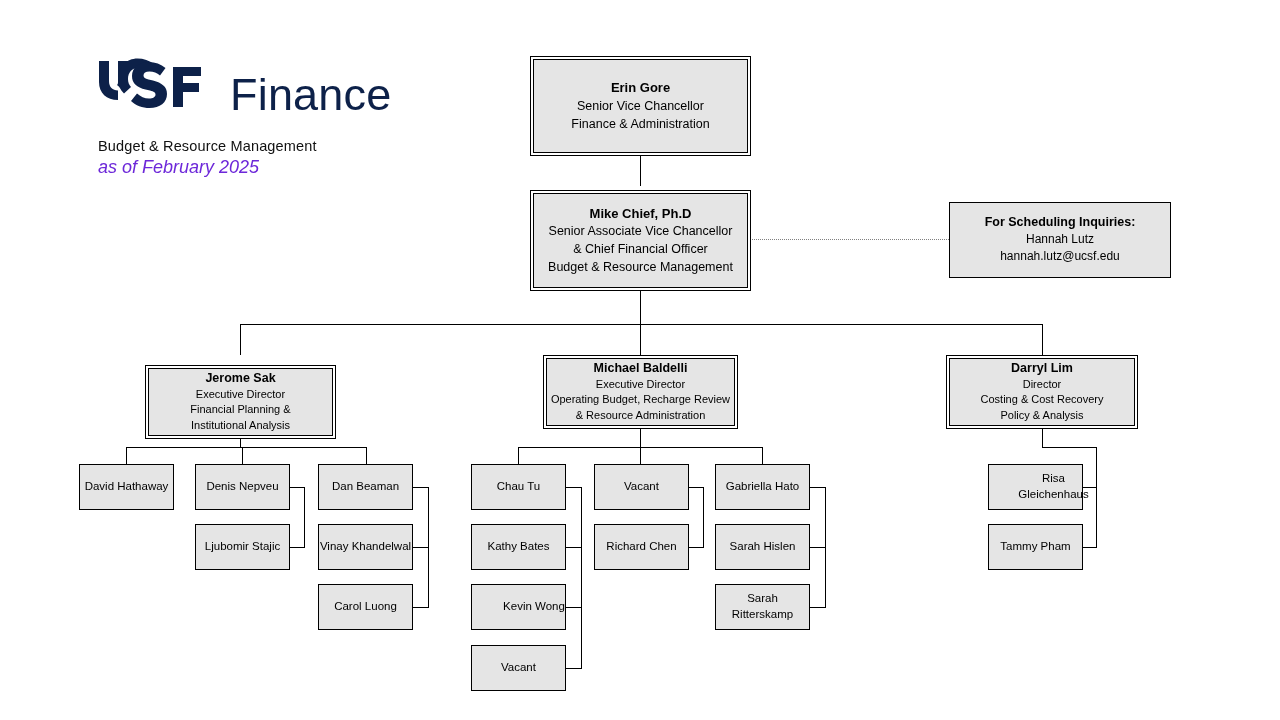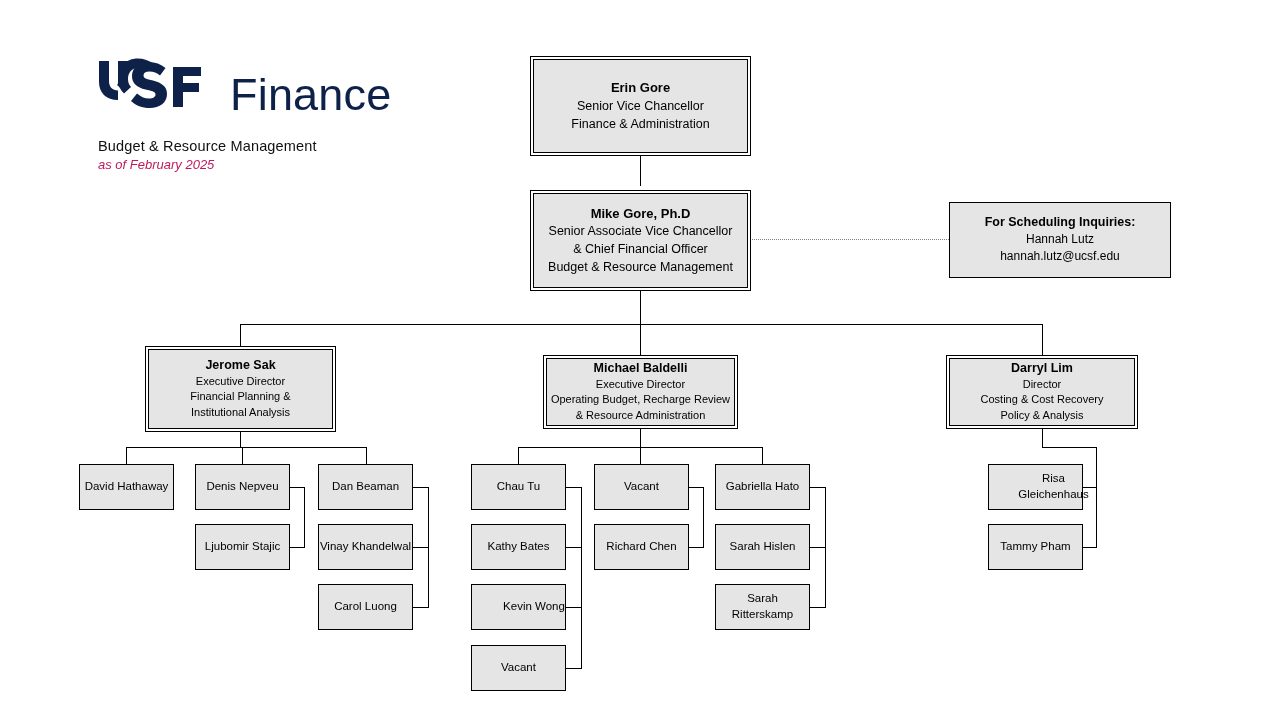--- a/index.html
+++ b/index.html
@@ -44,23 +44,23 @@
     line-height: 1;
   }
   #unit-name {
     margin-top: 22px;
     font-size: 14.5px;
     color: #111111;
     letter-spacing: 0.15px;
   }
   #as-of {
     margin-top: 3px;
-    font-size: 13px;
+    font-size: 18px;
     font-style: italic;
-    color: #be185d;
+    color: #6d28d9;
   }
 
   
   .node {
     position: absolute;
     box-sizing: border-box;
     background: #e5e5e5;
     border: 1px solid #000000;
     display: flex;
     flex-direction: column;
@@ -194,33 +194,33 @@
   <div class="conn h" style="left:1082px; top:487px; width:15px;"></div>
   <div class="conn h" style="left:1082px; top:547px; width:15px;"></div>
 
   <div class="node double exec" style="left:530px; top:56px; width:221px; height:100px;">
     <div class="name">Erin Gore</div>
     <div class="line">Senior Vice Chancellor</div>
     <div class="line">Finance &amp; Administration</div>
   </div>
 
   <div class="node double exec" style="left:530px; top:190px; width:221px; height:101px;">
-    <div class="name">Mike Gore, Ph.D</div>
+    <div class="name">Mike Chief, Ph.D</div>
     <div class="line">Senior Associate Vice Chancellor</div>
     <div class="line">&amp; Chief Financial Officer</div>
     <div class="line">Budget &amp; Resource Management</div>
   </div>
 
   <div class="node info" style="left:949px; top:202px; width:222px; height:76px;">
     <div class="name">For Scheduling Inquiries:</div>
     <div class="line">Hannah Lutz</div>
     <div class="line">hannah.lutz@ucsf.edu</div>
   </div>
 
-  <div class="node double dir" style="left:145px; top:346px; width:191px; height:86px;">
+  <div class="node double dir" style="left:145px; top:365px; width:191px; height:74px;">
     <div class="name">Jerome Sak</div>
     <div class="line">Executive Director</div>
     <div class="line">Financial Planning &amp;</div>
     <div class="line">Institutional Analysis</div>
   </div>
 
   <div class="node double dir" style="left:543px; top:355px; width:195px; height:74px;">
     <div class="name">Michael Baldelli</div>
     <div class="line">Executive Director</div>
     <div class="line">Operating Budget, Recharge Review</div>

